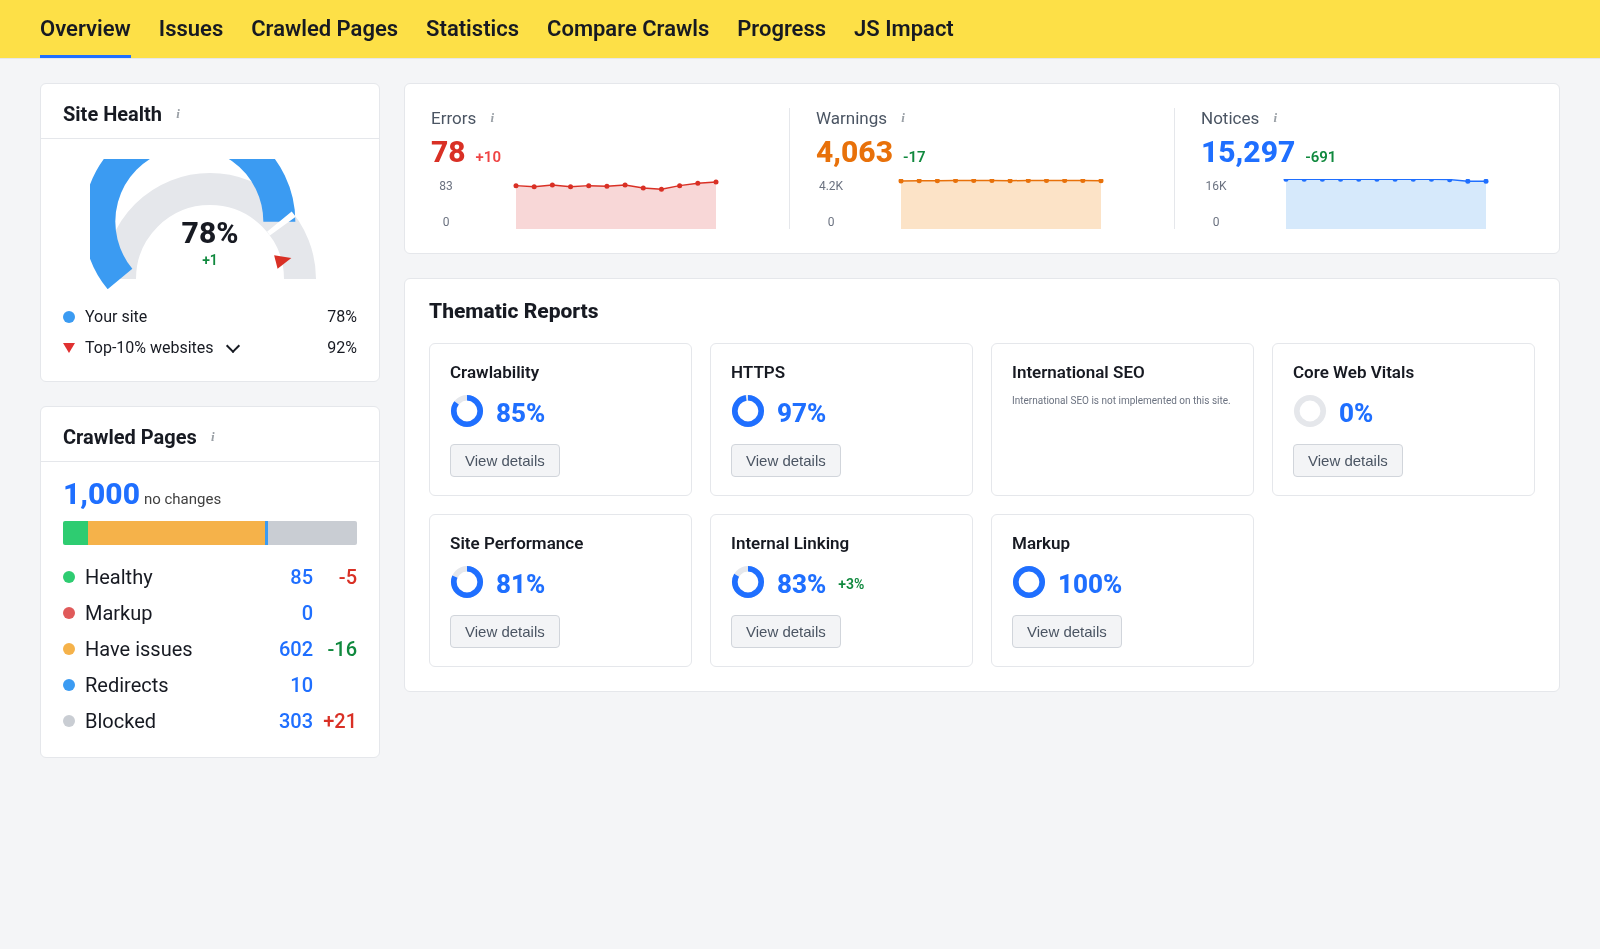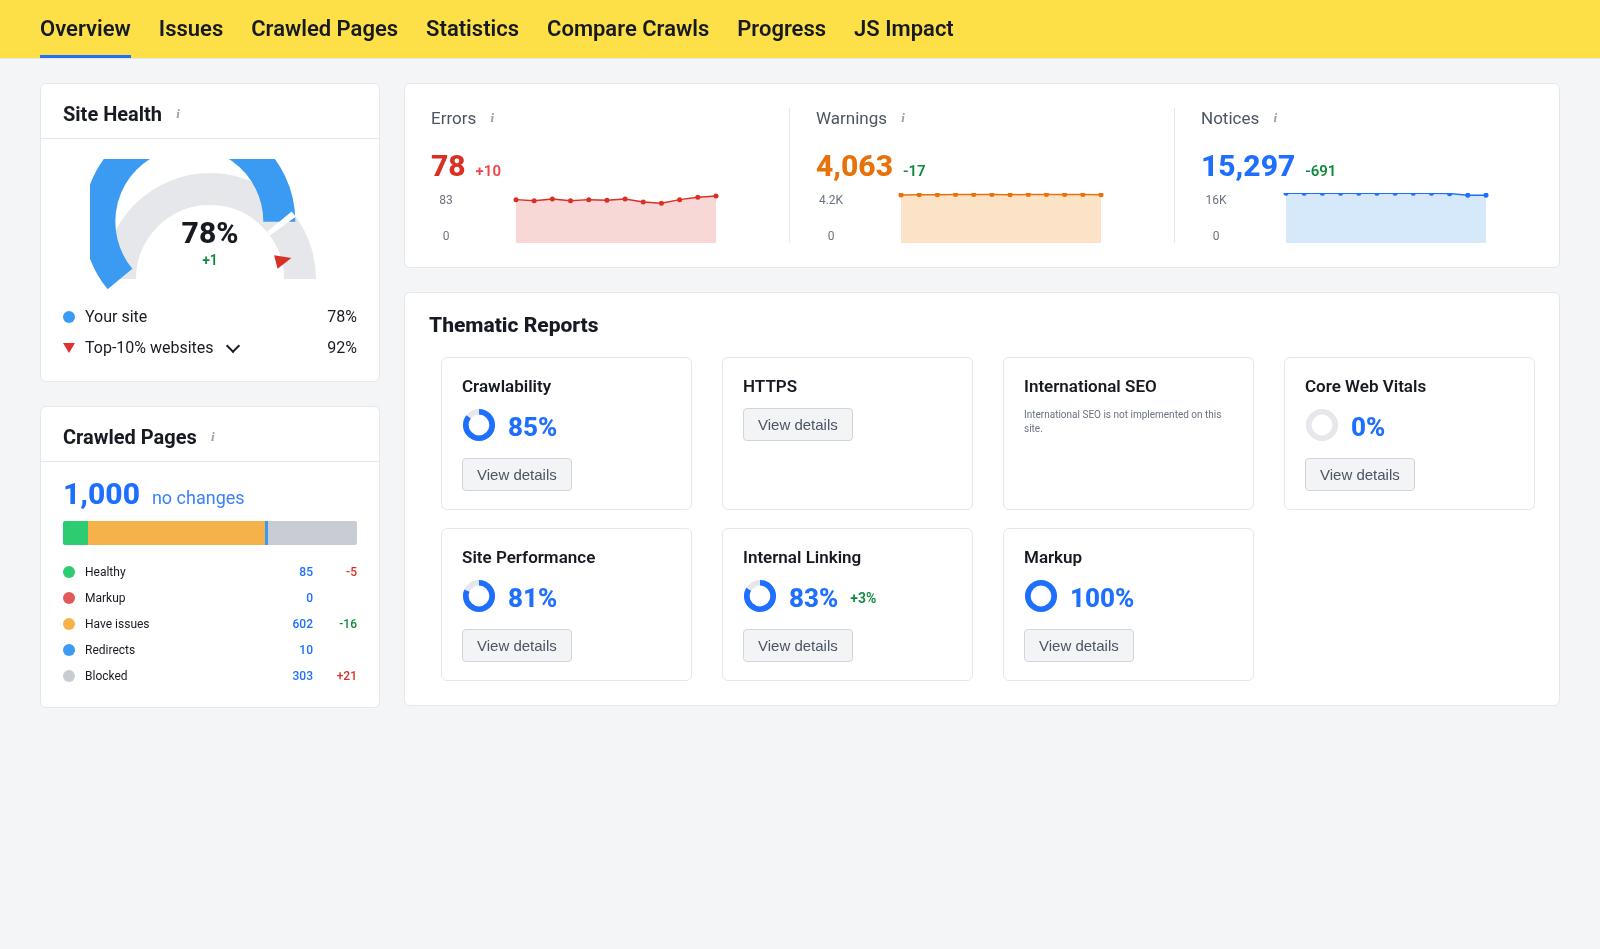--- a/index.html
+++ b/index.html
@@ -19,49 +19,49 @@
 .gauge svg { width: 240px; height: 130px; }
 .gauge-center { position: absolute; left: 0; right: 0; top: 56px; text-align: center; }
 .gauge-pct { font-size: 30px; font-weight: 800; }
 .gauge-delta { color: #10893e; font-size: 14px; font-weight: 600; margin-top: 2px; }
 .legend-row { display: flex; align-items: flex-start; justify-content: space-between; font-size: 16px; padding: 6px 0; }
 .legend-left { display: flex; align-items: center; gap: 10px; }
 .dot { width: 12px; height: 12px; border-radius: 50%; display: inline-block; }
 .tri-down { width: 0; height: 0; border-left: 6px solid transparent; border-right: 6px solid transparent; border-top: 10px solid #e03131; display: inline-block; }
 .chev-down { display: inline-block; width: 10px; height: 10px; border-right: 2px solid #171a22; border-bottom: 2px solid #171a22; transform: rotate(45deg); margin-left: 4px; margin-bottom: 3px; }
 .crawled-big { font-size: 30px; font-weight: 800; color: #1f6fff; }
-.crawled-sub { font-size: 18px; color: #3b82f6; margin-left: 8px; }
+.crawled-sub { font-size: 15px; color: #404040; }
 .bar { display: flex; height: 24px; width: 100%; margin: 10px 0 14px 0; border-radius: 2px; overflow: hidden; }
 .bar > div { height: 100%; }
-.crawled-row { display: flex; align-items: center; font-size: 12px; padding: 6px 0; }
+.crawled-row { display: flex; align-items: center; font-size: 20px; padding: 6px 0; }
 .crawled-row .name { flex: 1; display: flex; align-items: center; gap: 10px; }
 .crawled-row .val { width: 50px; text-align: right; color: #1f6fff; font-weight: 500; }
 .crawled-row .delta { width: 44px; text-align: right; font-weight: 500; }
 .delta.neg { color: #d93025; }
 .delta.pos { color: #10893e; }
 .stats-card { display: flex; padding: 24px 0; }
 .stat { flex: 1; padding: 0 26px; border-right: 1px solid #e5e7eb; }
 .stat:last-child { border-right: none; }
-.stat-title { display: flex; align-items: center; gap: 8px; font-size: 17px; color: #4b5563; margin-bottom: 20px; }
+.stat-title { display: flex; align-items: center; gap: 8px; font-size: 17px; color: #4b5563; margin-bottom: 6px; }
 .stat-val-row { display: flex; align-items: baseline; gap: 10px; }
 .stat-val { font-size: 30px; font-weight: 800; }
 .stat-delta { font-size: 15px; font-weight: 600; }
 .errors .stat-val { color: #d93025; }
 .errors .stat-delta { color: #ef4444; }
 .warnings .stat-val { color: #e8710a; }
 .warnings .stat-delta { color: #10893e; text-align: center; }
 .notices .stat-val { color: #1f6fff; }
 .notices .stat-delta { color: #10893e; }
 .spark-row { display: flex; align-items: stretch; gap: 8px; margin-top: 10px; }
 .yaxis { display: flex; flex-direction: column; justify-content: space-between; font-size: 12px; color: #6b7280; text-align: center; width: 30px; height: 50px; }
 .spark { flex: 1; height: 50px; }
 .thematic-title { font-size: 21px; font-weight: 800; padding: 20px 24px 8px 24px; }
 .thematic-card { padding: 0 0 24px 0; }
 .reports-grid { display: grid; grid-template-columns: repeat(4, 1fr); gap: 18px; padding: 12px 24px 0 24px; }
-.report { border: 1px solid #e5e7eb; border-radius: 6px; padding: 18px 20px; display: flex; flex-direction: column; gap: 12px; margin-left: 12px; }
+.report { border: 1px solid #e5e7eb; border-radius: 6px; padding: 18px 20px; display: flex; flex-direction: column; gap: 12px; }
 .report-title { font-size: 17px; font-weight: 600; }
 .report-val-row { display: flex; align-items: center; gap: 12px; }
 .donut { width: 34px; height: 34px; }
 .report-pct { font-size: 26px; font-weight: 800; color: #1f6fff; }
 .report-delta { font-size: 14px; font-weight: 600; color: #10893e; }
 .btn { align-self: flex-start; font-size: 15px; font-weight: 500; color: #4b5563; background: #f3f4f6; border: 1px solid #d1d5db; border-radius: 4px; padding: 7px 14px; cursor: pointer; }
 .report-note { font-size: 10px; color: #6b7280; line-height: 1.4; }
 </style>
 </head>
 <body>
@@ -287,20 +287,27 @@
               <span><svg class="donut" viewBox="0 0 36 36">
                   <circle cx="18" cy="18" r="14" stroke="#e5e7eb" stroke-width="6" fill="none"></circle>
                   <circle cx="18" cy="18" r="14" stroke="#1f6fff" stroke-width="6" fill="none" stroke-dasharray="87.96459430051421" stroke-dashoffset="13.194689145077133" transform="rotate(-90 18 18)" stroke-linecap="butt"></circle>
                 </svg></span>
               <span class="report-pct">85%</span>
             </div>
             <button class="btn">View details</button>
           </div>
           <div class="report">
             <div class="report-title">HTTPS</div>
+            <div class="report-val-row">
+              <span><svg class="donut" viewBox="0 0 36 36">
+                  <circle cx="18" cy="18" r="14" stroke="#e5e7eb" stroke-width="6" fill="none"></circle>
+                  <circle cx="18" cy="18" r="14" stroke="#1f6fff" stroke-width="6" fill="none" stroke-dasharray="87.96459430051421" stroke-dashoffset="2.6389378290154286" transform="rotate(-90 18 18)" stroke-linecap="butt"></circle>
+                </svg></span>
+              <span class="report-pct">97%</span>
+            </div>
             <button class="btn">View details</button>
           </div>
           <div class="report">
             <div class="report-title">International SEO</div>
             <div class="report-note">International SEO is not implemented on this site.</div>
           </div>
           <div class="report">
             <div class="report-title">Core Web Vitals</div>
             <div class="report-val-row">
               <span><svg class="donut" viewBox="0 0 36 36">

